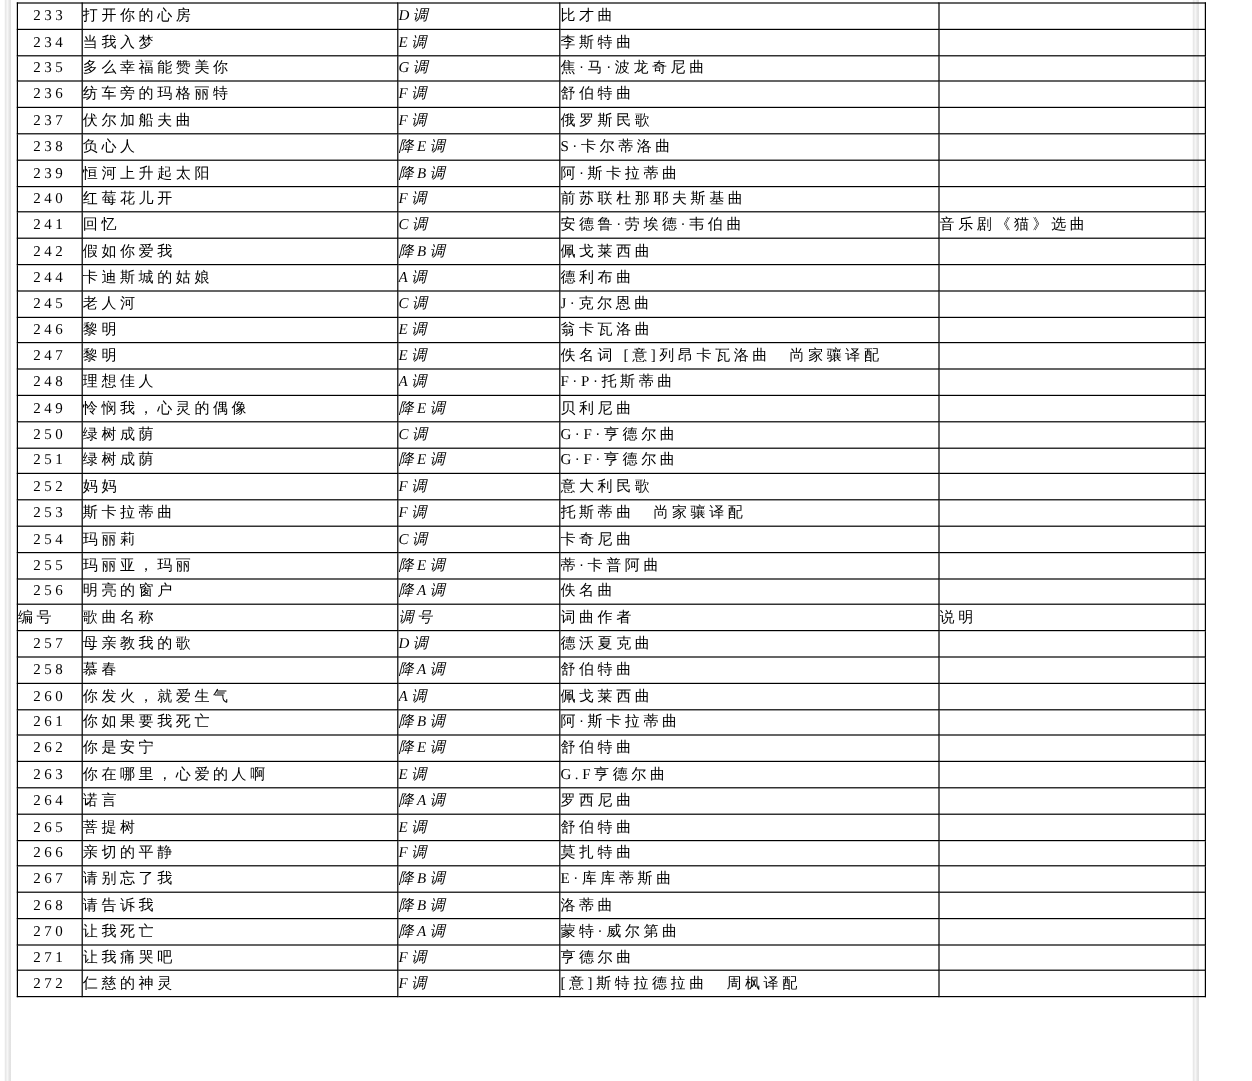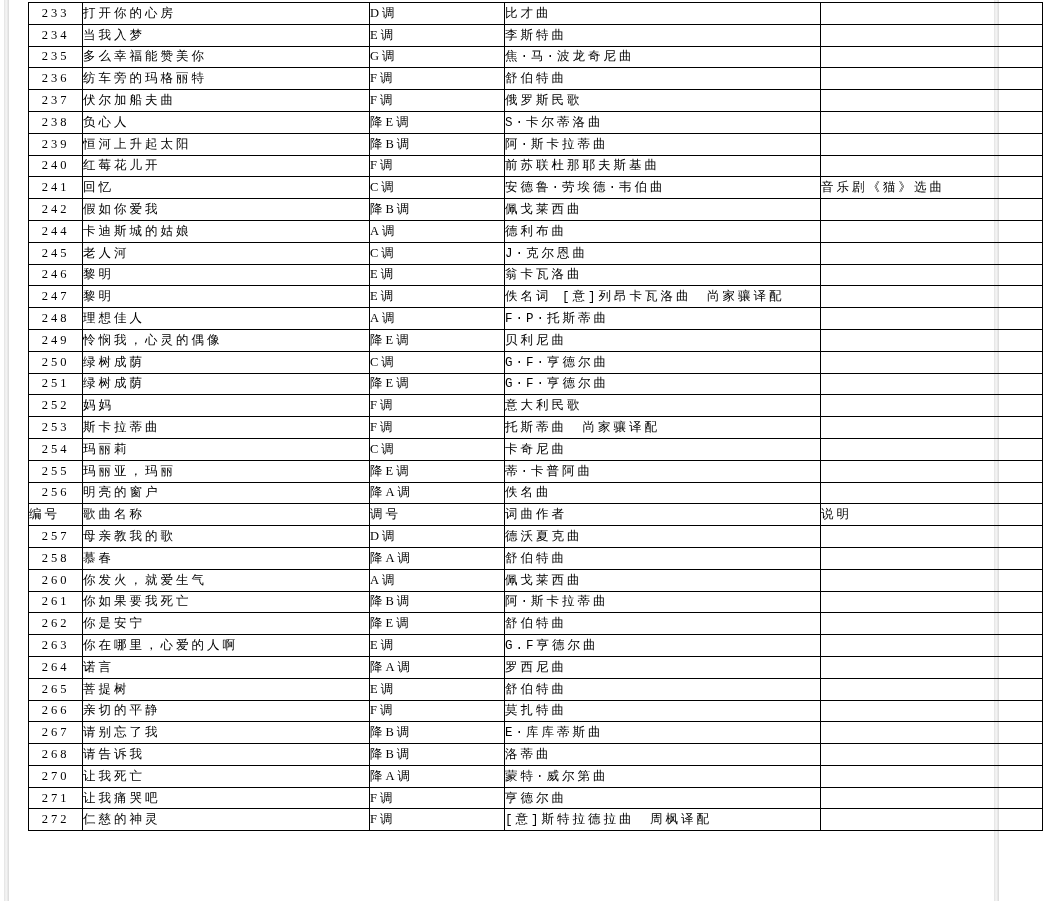--- a/index.html
+++ b/index.html
@@ -12,43 +12,43 @@
     font-family: "Liberation Serif", "DejaVu Serif", serif;
   }
   #page {
     position: relative;
     width: 1043px;
     height: 901px;
     background: #ffffff;
   }
   table.songs {
     position: absolute;
-    left: 28px;
+    left: 14px;
     top: 2px;
     border-collapse: collapse;
     table-layout: fixed;
     z-index: 1;
   }
   table.songs td {
     border: 1.4px solid #000000;
     box-sizing: border-box;
     height: 21.8px;
     font-size: 12.5px;
     color: #000000;
     white-space: nowrap;
     overflow: hidden;
     padding: 0;
     vertical-align: middle;
     letter-spacing: 3px;
     background: transparent;
   }
   td.c-no    { width: 54px;  text-align: center; letter-spacing: 1px; font-size: 13px; }
-  td.c-title { width: 287px; padding-left: 7px; margin-top: 32px; }
-  td.c-key   { width: 135px; padding-left: 7px; }
-  td.c-comp  { width: 316px; padding-left: 7px; font-family: Liberation Mono, monospace; }
+  td.c-title { width: 263px; padding-left: 7px; margin-top: 32px; }
+  td.c-key   { width: 135px; padding-left: 7px; font-style: italic; }
+  td.c-comp  { width: 316px; padding-left: 7px; }
   td.c-note  { width: 222px; padding-left: 7px; }
   tr.header-row td { text-align: left; padding-left: 0; }
   .pagebreak-line {
     position: absolute;
     top: 0;
     height: 901px;
     width: 5px;
     background: linear-gradient(90deg, #e3e3e3 0%, #f6f6f6 45%, #d9d9d9 100%);
     mix-blend-mode: multiply;
     z-index: 2;

